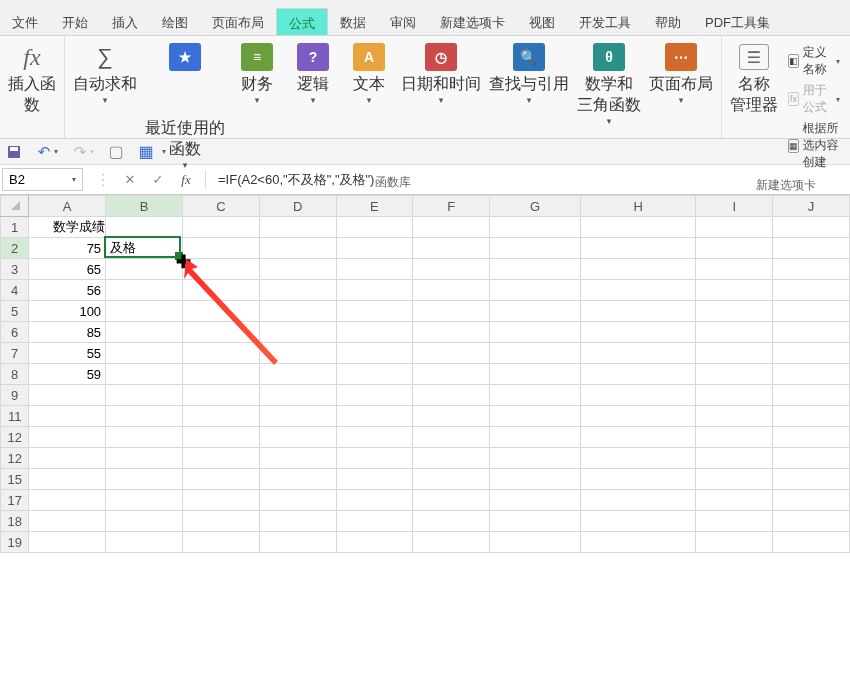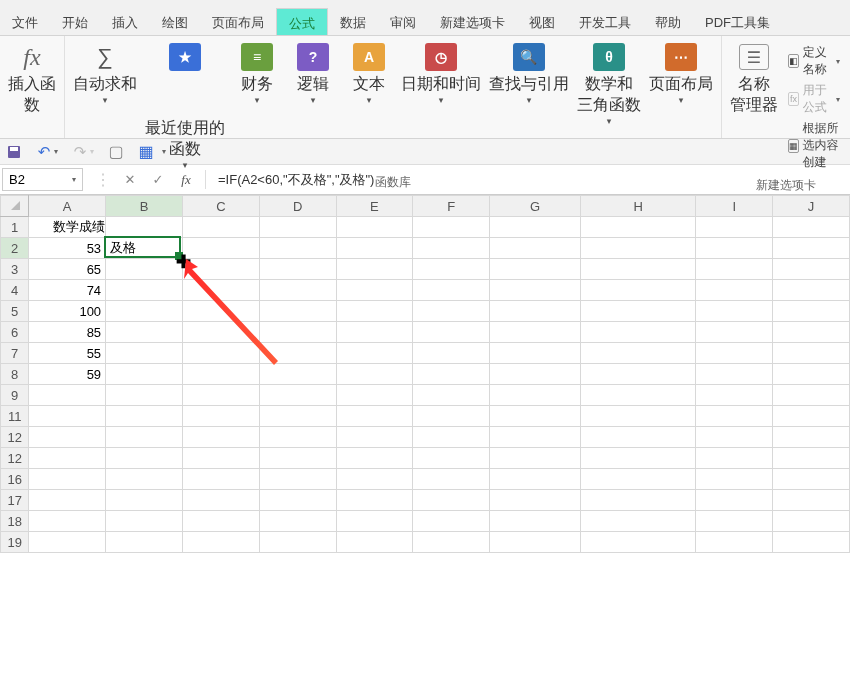--- a/index.html
+++ b/index.html
@@ -288,21 +288,21 @@
           <td></td>
           <td></td>
           <td></td>
           <td></td>
           <td></td>
           <td></td>
           <td></td>
         </tr>
     <tr>
           <th class="row-h active">2</th>
-          <td class="num">53</td>
+          <td class="num">75</td>
           <td class="txt">及格</td>
           <td></td>
           <td></td>
           <td></td>
           <td></td>
           <td></td>
           <td></td>
           <td></td>
           <td></td>
         </tr>
@@ -314,21 +314,21 @@
           <td></td>
           <td></td>
           <td></td>
           <td></td>
           <td></td>
           <td></td>
           <td></td>
         </tr>
     <tr>
           <th class="row-h">4</th>
-          <td class="num">74</td>
+          <td class="num">56</td>
           <td></td>
           <td></td>
           <td></td>
           <td></td>
           <td></td>
           <td></td>
           <td></td>
           <td></td>
           <td></td>
         </tr>
@@ -430,21 +430,21 @@
           <td></td>
           <td></td>
           <td></td>
           <td></td>
           <td></td>
           <td></td>
           <td></td>
           <td></td>
         </tr>
     <tr>
-          <th class="row-h">16</th>
+          <th class="row-h">15</th>
           <td></td>
           <td></td>
           <td></td>
           <td></td>
           <td></td>
           <td></td>
           <td></td>
           <td></td>
           <td></td>
           <td></td>

